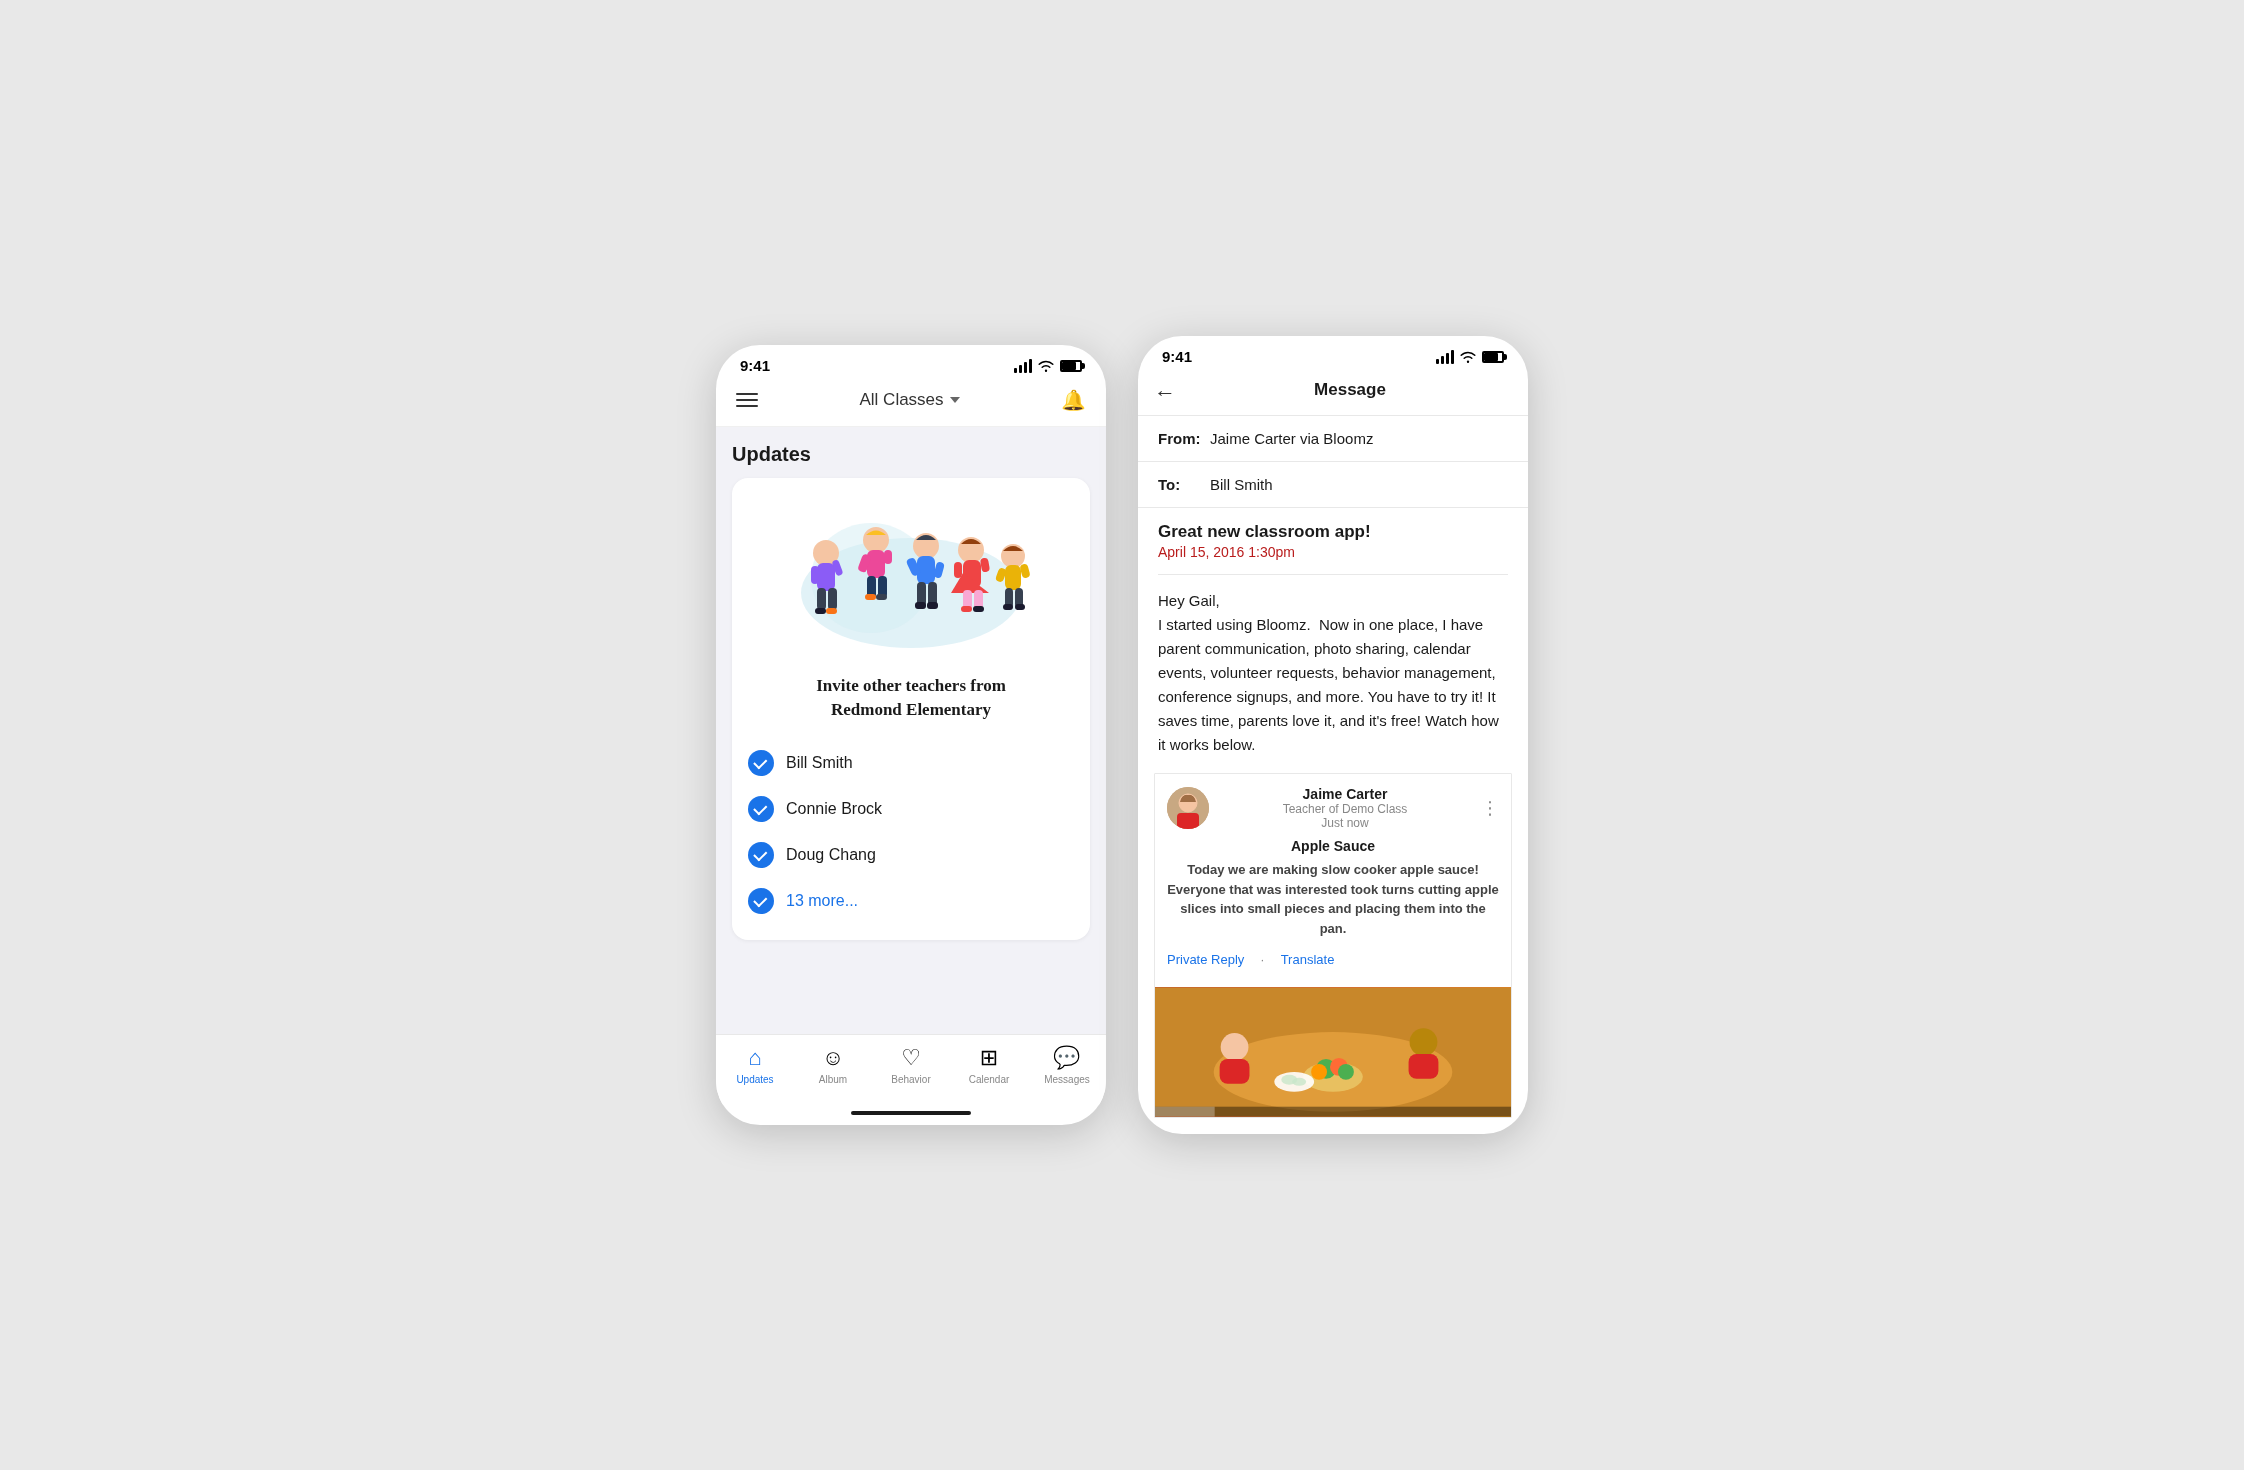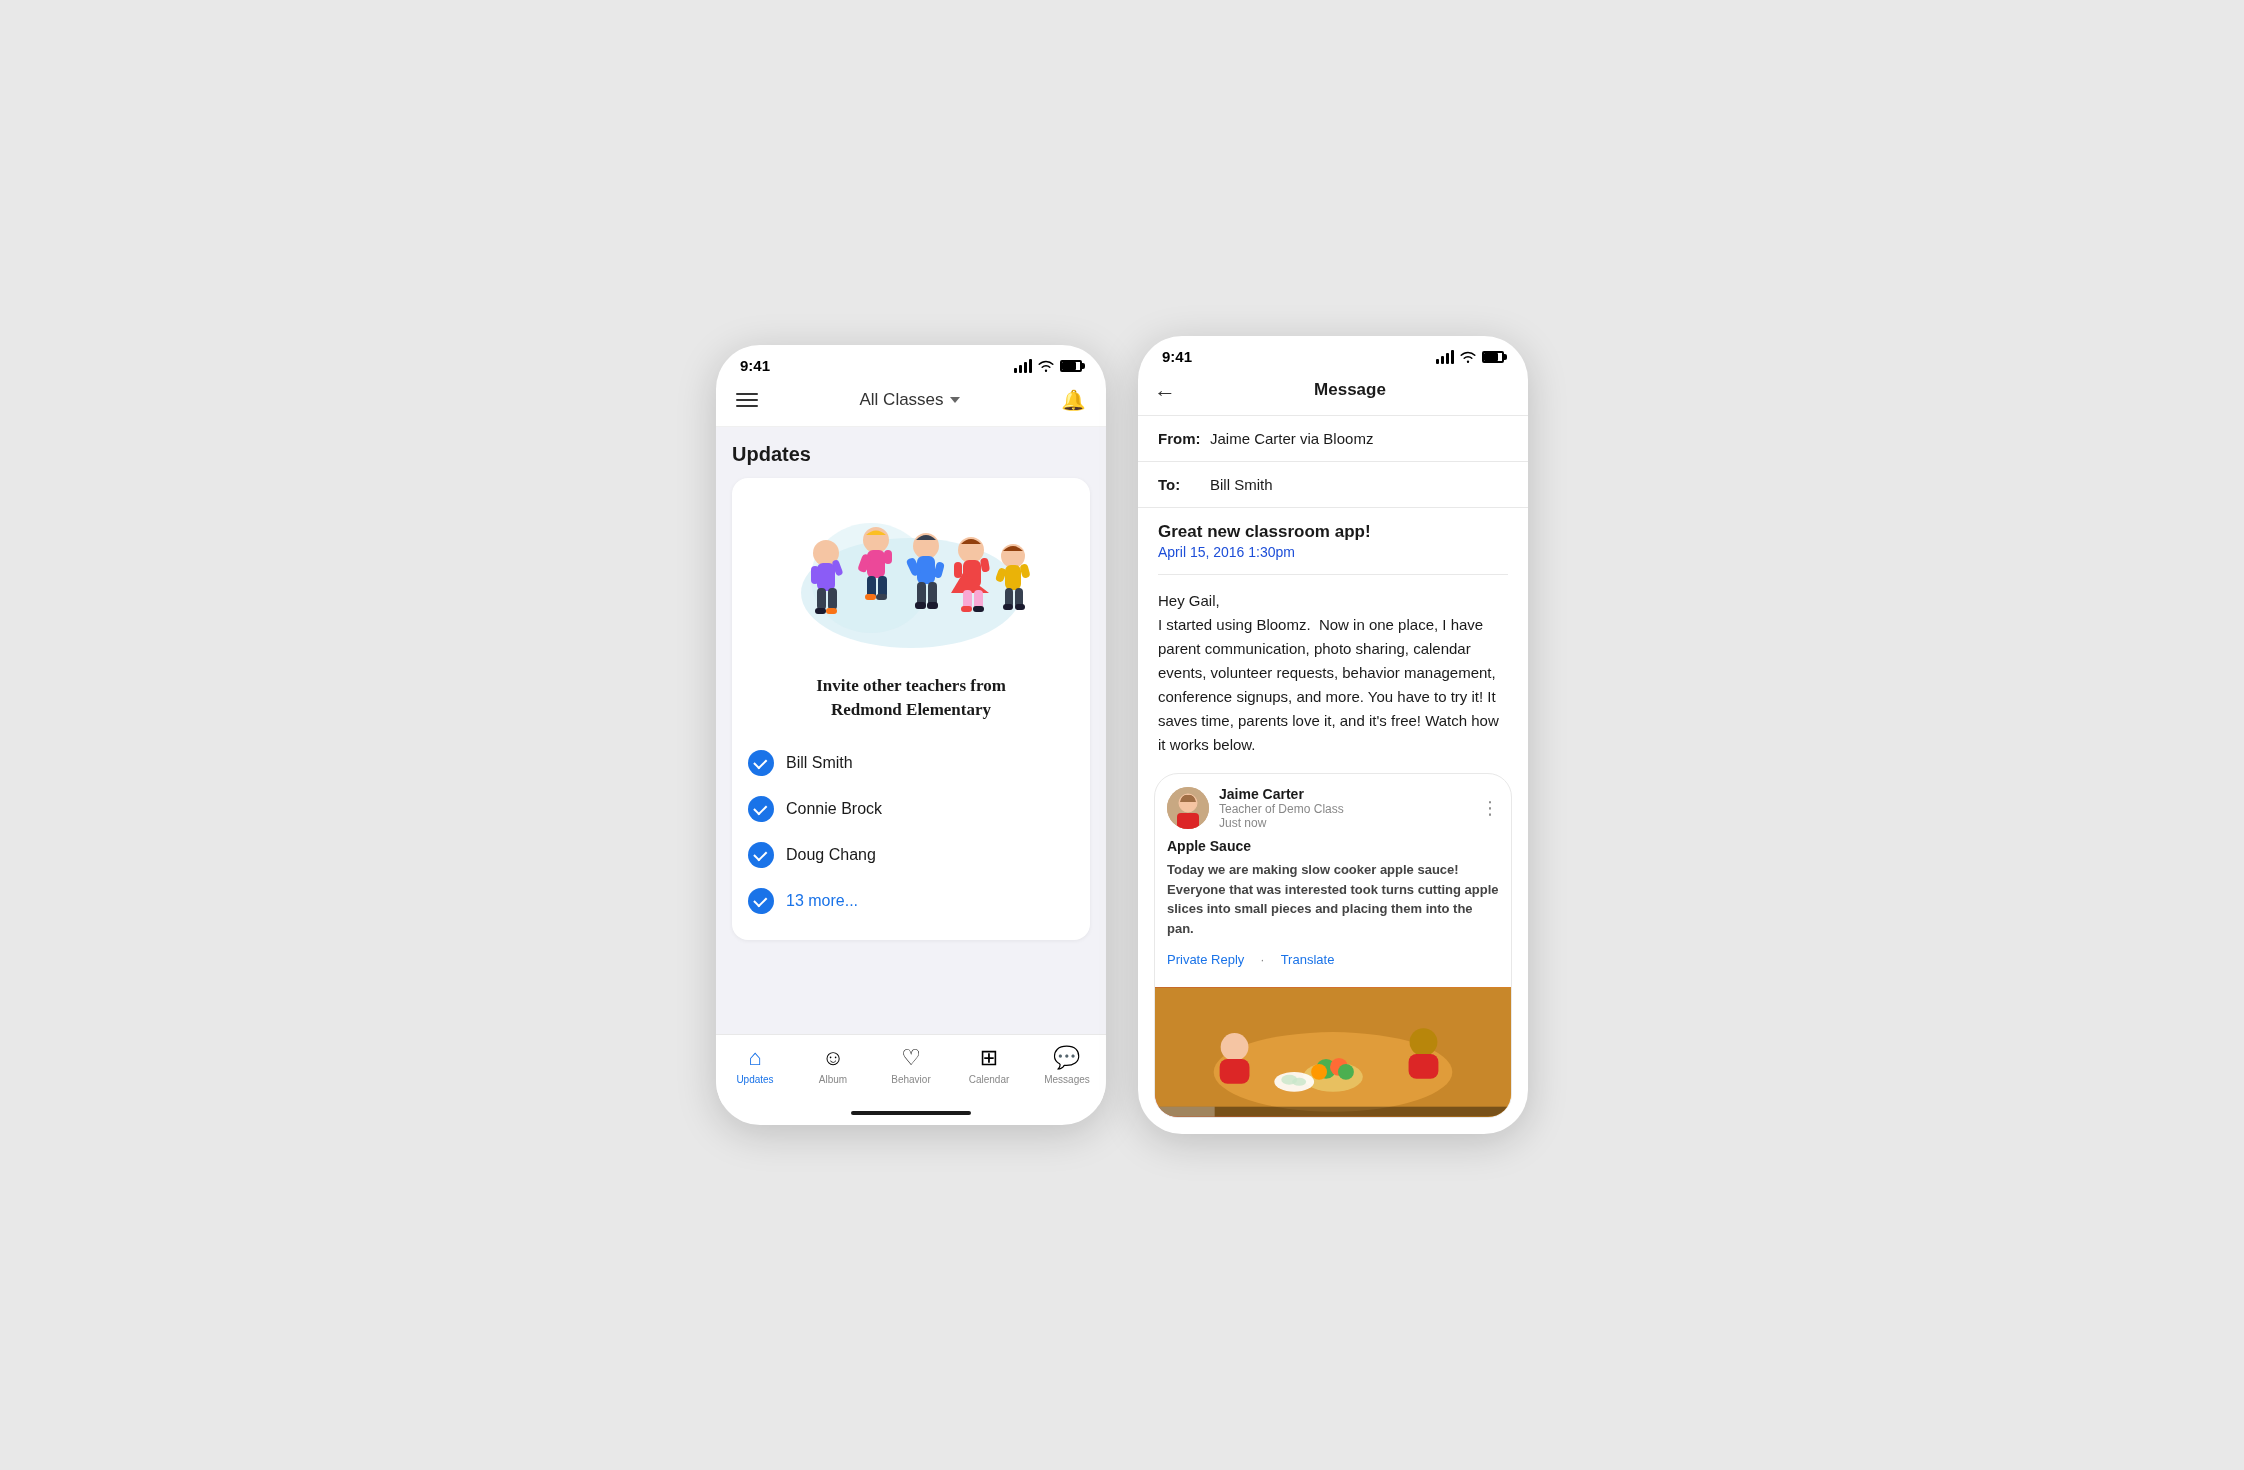--- a/index.html
+++ b/index.html
@@ -287,39 +287,40 @@
     .msg-subject-area {
       padding: 14px 20px 4px;
     }
     .msg-subject {
       font-size: 17px;
       font-weight: 700;
       color: #1a1a1a;
     }
     .msg-date {
       font-size: 14px;
-      color: #1d4ed8;
+      color: #b91c1c;
       margin-top: 2px;
     }
     .msg-divider {
       height: 1px;
       background: #e8e8e8;
       margin: 10px 20px;
     }
     .msg-body {
       padding: 4px 20px 16px;
       font-size: 15px;
       color: #1a1a1a;
       line-height: 1.6;
     }
     .post-card {
       margin: 0 16px 16px;
       border: 1px solid #e8e8e8;
-      border-radius: 24px;
+      border-radius: 1px;
       overflow: hidden;
+      text-align: center;
     }
     .post-header {
       display: flex;
       align-items: center;
       padding: 12px 12px 8px;
       gap: 10px;
     }
     .post-avatar {
       width: 42px;
       height: 42px;

